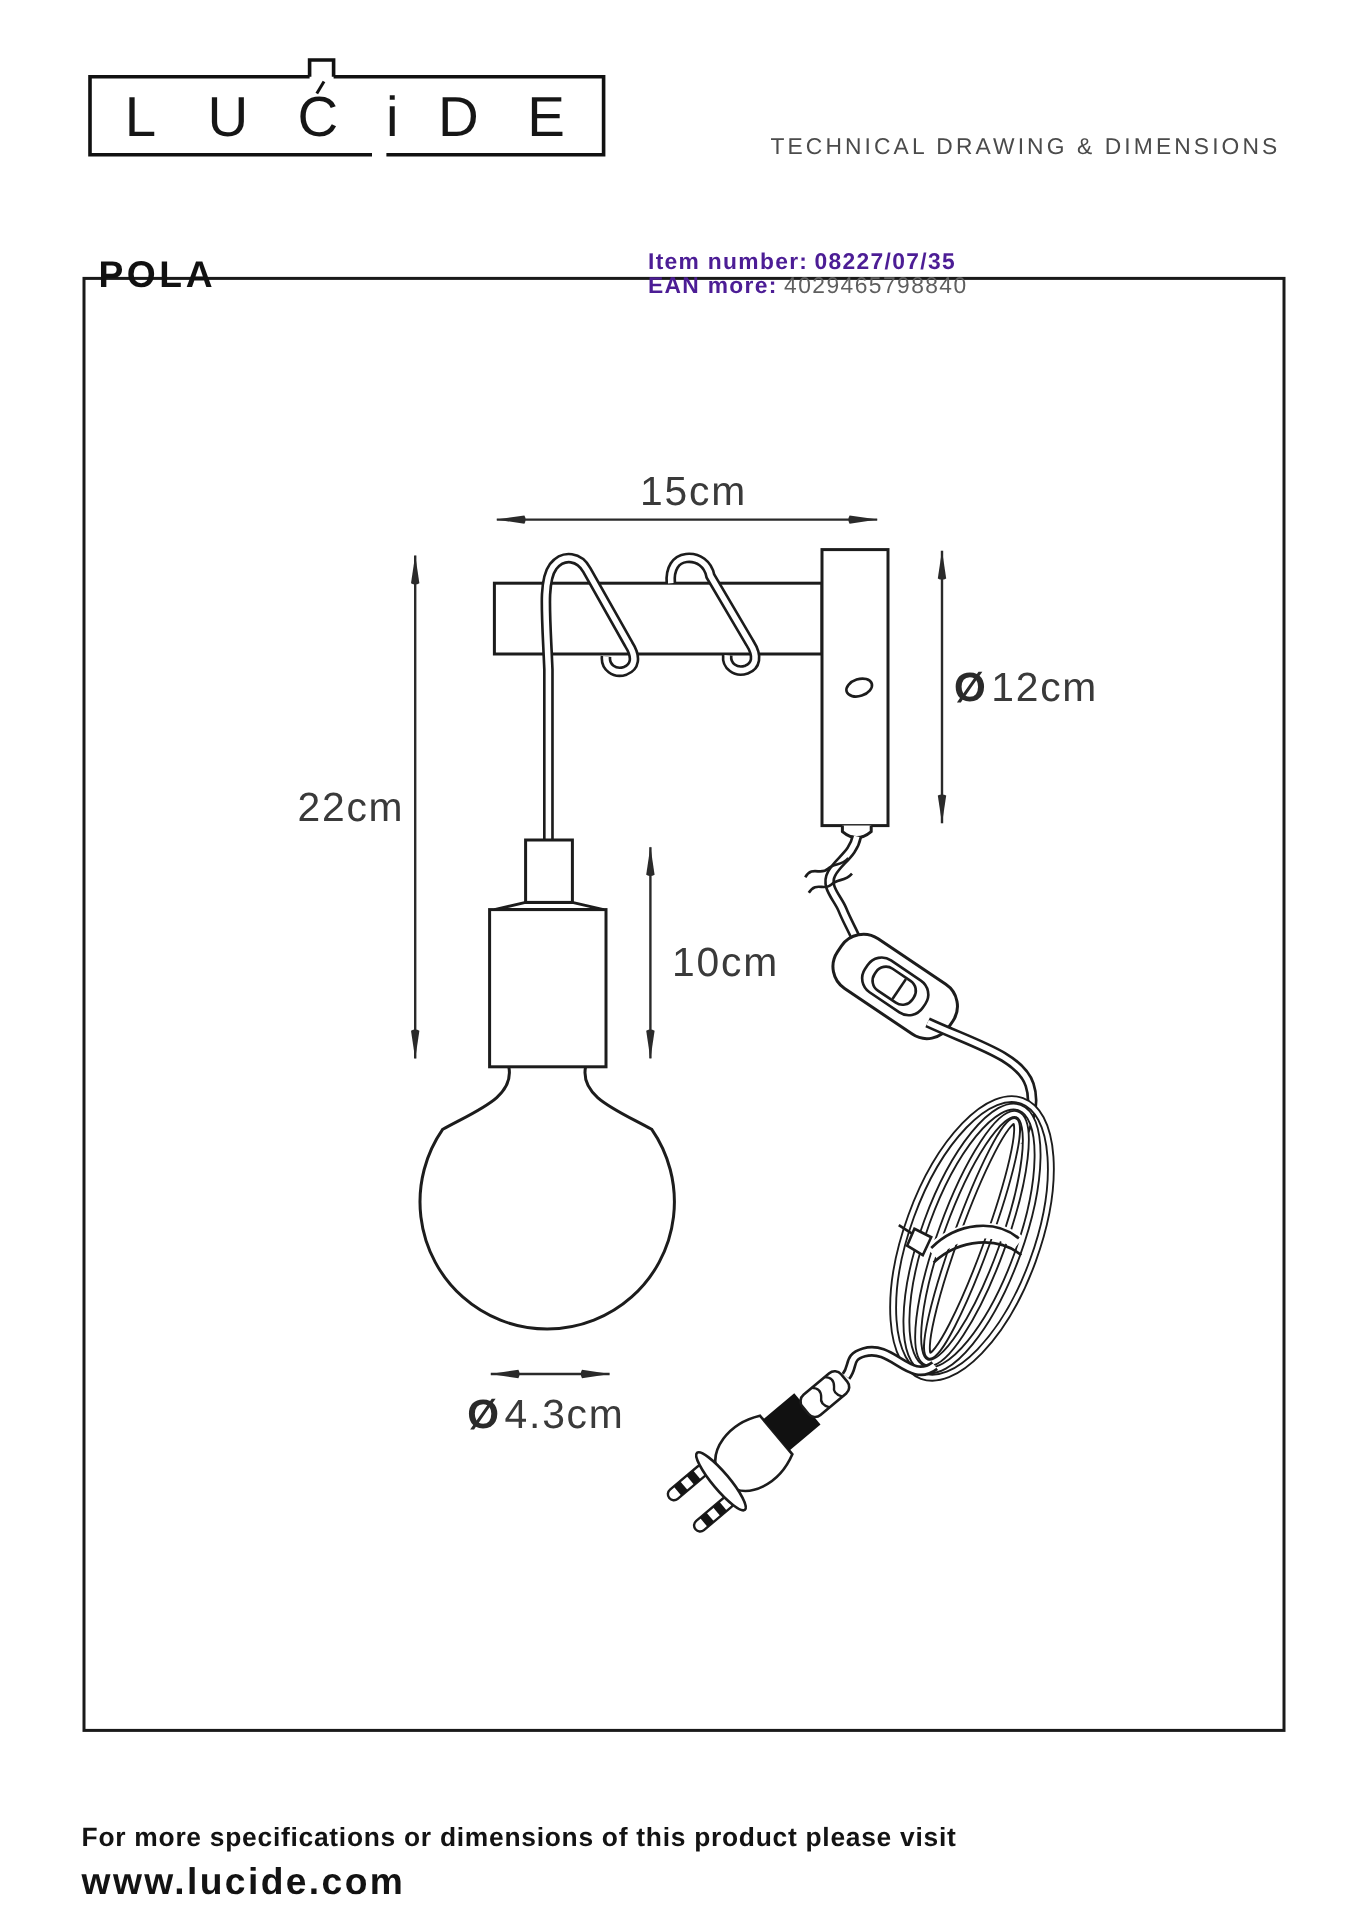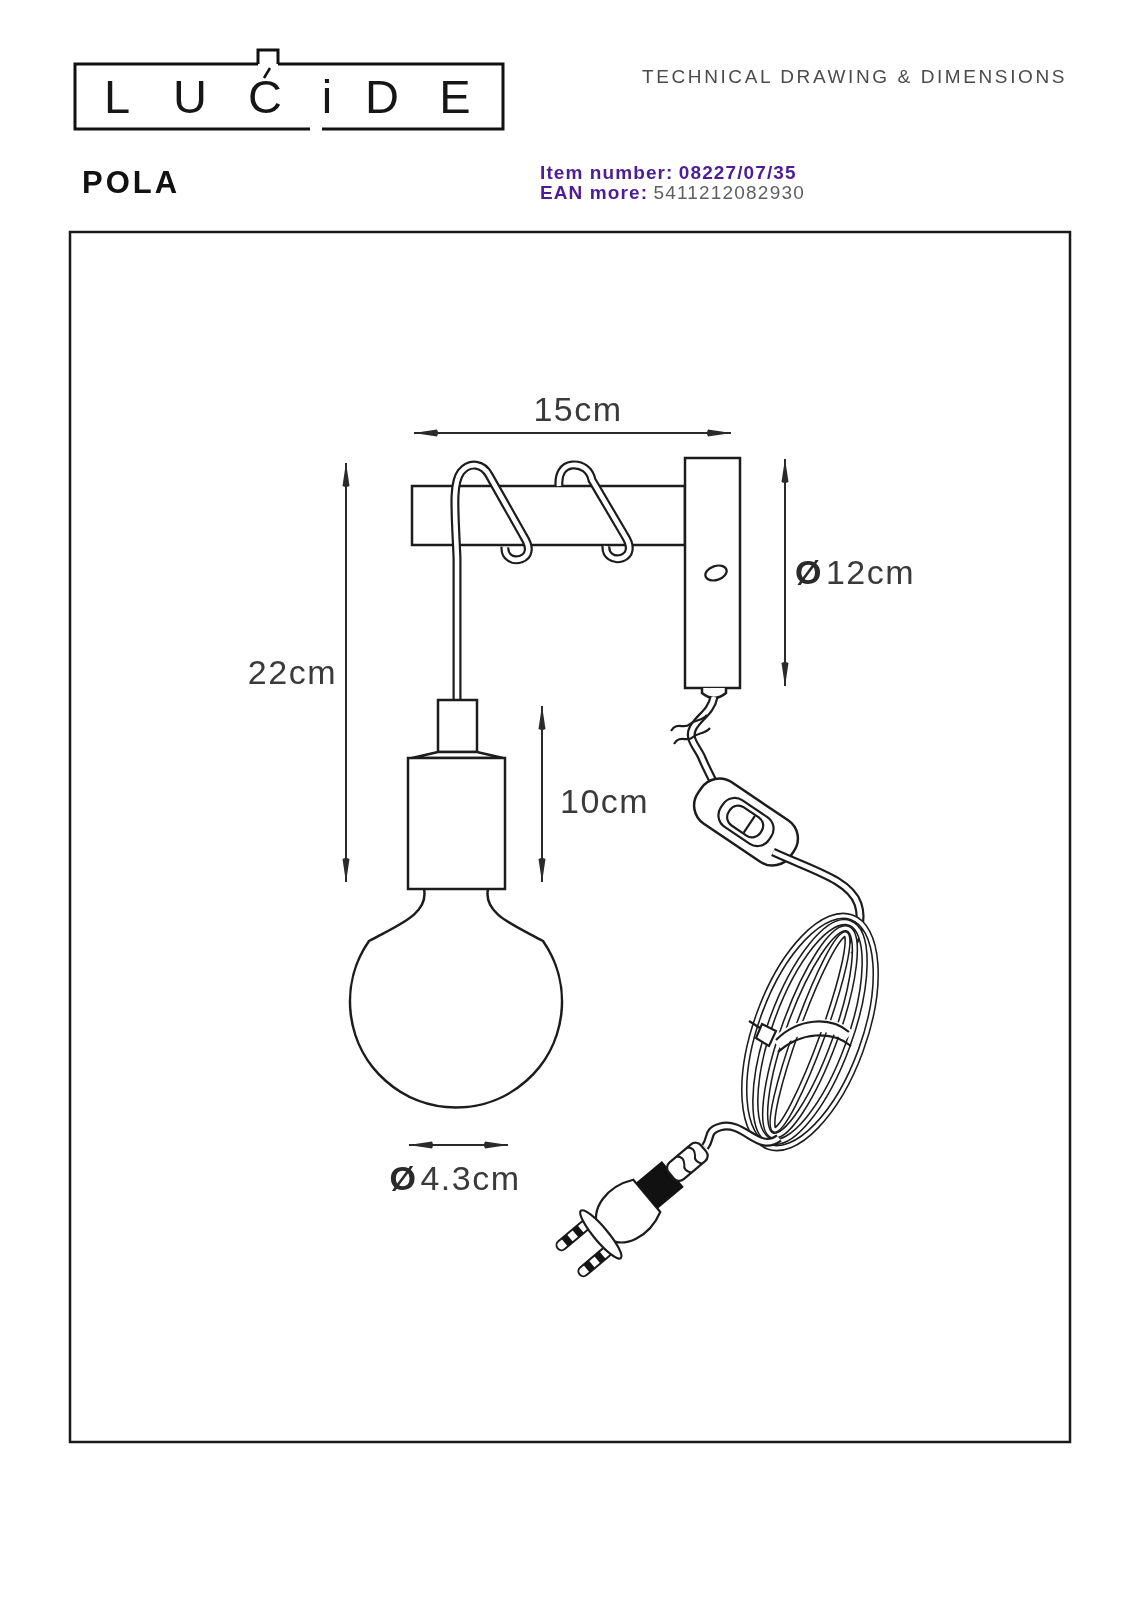--- a/index.html
+++ b/index.html
@@ -1,20 +1,20 @@
 <!DOCTYPE html>
 <html><head>
 <meta charset="utf-8">
 <style>
   html,body{margin:0;padding:0;}
   body{
     width:1131px;height:1600px;position:relative;background:#ffffff;
     font-family:"Liberation Sans",sans-serif;overflow:hidden;
   }
-  .abs{position:absolute;}
+  .abs{position:absolute;margin-top:46px;}
   #header-title{
     top:66px;right:64px;font-size:19px;letter-spacing:2.6px;color:#4b4b4b;
     font-weight:400;white-space:nowrap;
   }
   #product-name{
     top:165px;left:82px;font-size:31px;font-weight:bold;color:#111;
     letter-spacing:3px;white-space:nowrap;text-align:right;
   }
   #meta{top:163px;left:540px;font-size:19px;line-height:20px;color:#1d1d1d;white-space:nowrap;}
   #meta .bold{font-weight:bold;letter-spacing:1.1px;color:#4c1d95;}
@@ -157,18 +157,20 @@
 
 <div id="product-name" class="abs">POLA</div>
 
 <div id="meta" class="abs">
   <div>
     <span class="bold">Item number:</span>
     <span class="bold">08227/07/35</span>
   </div>
   <div>
     <span class="bold">EAN more:</span>
-    <span class="ean-value">5411212082930</span>
+    <span class="ean-value">4029465798840</span>
   </div>
 </div>
 
 <div id="footer" class="abs">
+  <div id="footer-line1">For more specifications or dimensions of this product please visit</div>
+  <div id="footer-site">www.lucide.com</div>
 </div>
 
 </body></html>

